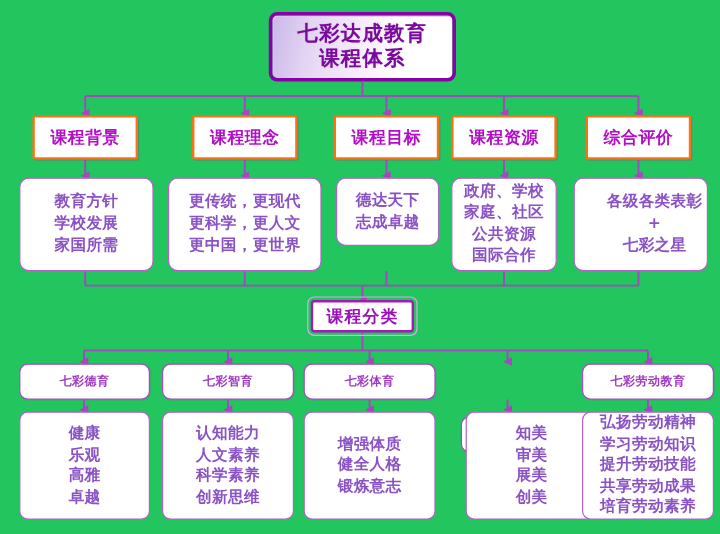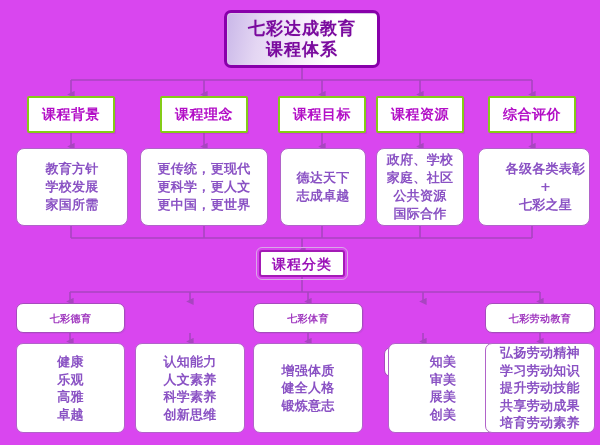--- a/index.html
+++ b/index.html
@@ -4,21 +4,21 @@
 <style>
   html, body {
     margin: 0;
     padding: 0;
     background: #ffffff;
   }
   #canvas {
     position: relative;
     width: 600px;
     height: 445px;
-    background: #d946ef;
+    background: #22c55e;
     font-family: "DejaVu Sans", "Liberation Sans", sans-serif;
     overflow: hidden;
   }
   
   #wires {
     position: absolute;
     left: 0;
     top: 0;
     width: 600px;
     height: 445px;
@@ -44,24 +44,23 @@
   .title-box .txt {
     color: #7a0a9e;
     font-weight: bold;
     font-size: 17px;
     line-height: 21px;
     letter-spacing: 1px;
     text-shadow: 0 0 1px rgba(120,0,150,.25);
   }
   
   .head-box {
-    border: 2px solid #84cc16;
+    border: 2px solid #f97316;
     border-radius: 2px;
     box-shadow: 1px 1px 0 rgba(163,27,181,.25);
-    font-family: Liberation Serif, serif;
   }
   .head-box .txt {
     color: #b30fc7;
     font-weight: bold;
     font-size: 14px;
     line-height: 18px;
     letter-spacing: .5px;
   }
   
   .detail-box {
@@ -198,21 +197,21 @@
   <div class="box detail-box" style="left:16px; top:148px; width:112px; height:78px;">
     <span class="txt">教育方针
 学校发展
 家国所需</span>
   </div>
   <div class="box detail-box" style="left:140px; top:148px; width:128px; height:78px;">
     <span class="txt">更传统，更现代
 更科学，更人文
 更中国，更世界</span>
   </div>
-  <div class="box detail-box" style="left:280px; top:148px; width:86px; height:78px;">
+  <div class="box detail-box" style="left:280px; top:148px; width:86px; height:57px;">
     <span class="txt">德达天下
 志成卓越</span>
   </div>
   <div class="box detail-box" style="left:376px; top:148px; width:88px; height:78px;">
     <span class="txt">政府、学校
 家庭、社区
 公共资源
 国际合作</span>
   </div>
   <div class="box detail-box" style="left:478px; top:148px; width:112px; height:78px;padding-left:23px;">
@@ -220,20 +219,23 @@
 +
 七彩之星</span>
   </div>
 
   <div class="box pivot-box" style="left:259px; top:250px; width:86px; height:27px;">
     <span class="txt">课程分类</span>
   </div>
 
   <div class="box cat-box" style="left:16px; top:303px; width:109px; height:30px;">
     <span class="txt">七彩德育</span>
+  </div>
+  <div class="box cat-box" style="left:135px; top:303px; width:110px; height:30px;">
+    <span class="txt">七彩智育</span>
   </div>
   <div class="box cat-box" style="left:253px; top:303px; width:110px; height:30px;">
     <span class="txt">七彩体育</span>
   </div>
   <div class="box cat-box" style="left:384px; top:303px; width:102px; height:30px;margin-top:44px;">
     <span class="txt">七彩美育</span>
   </div>
   <div class="box cat-box" style="left:485px; top:303px; width:110px; height:30px;">
     <span class="txt">七彩劳动教育</span>
   </div>

